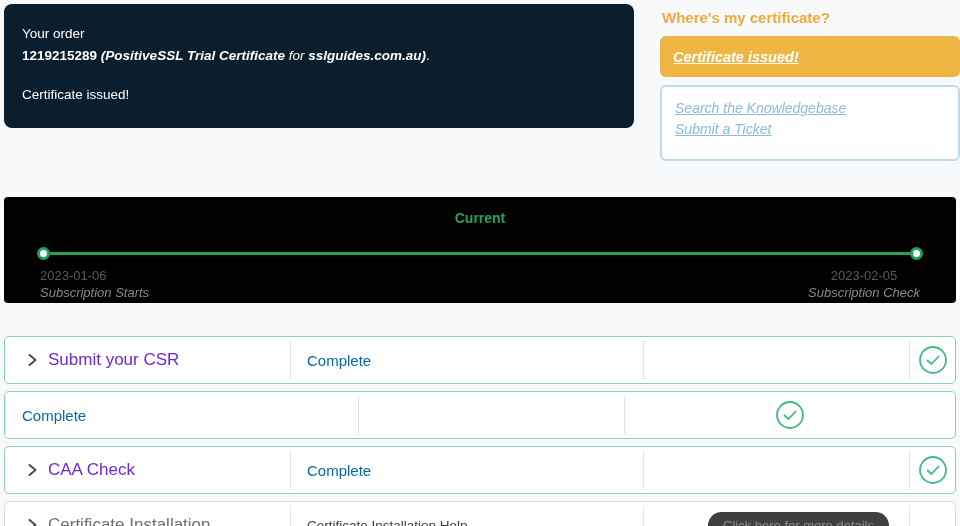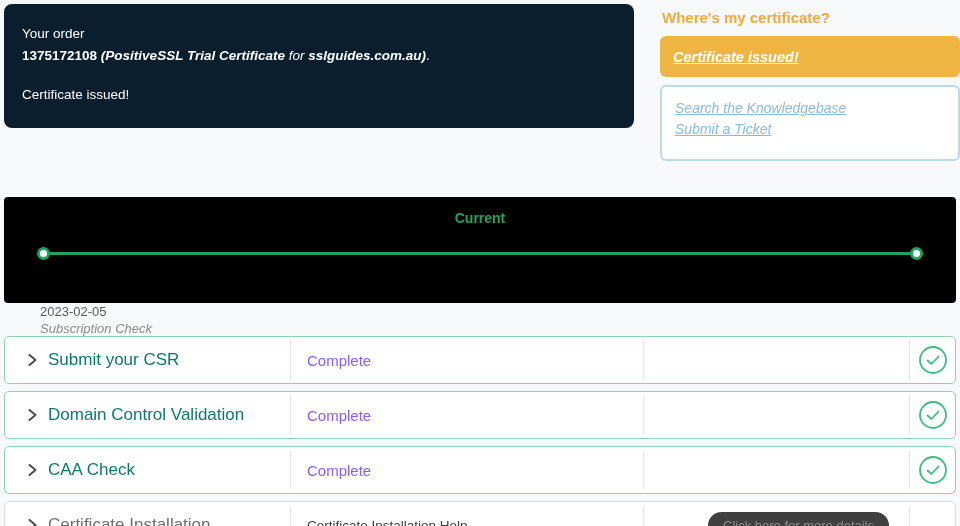--- a/index.html
+++ b/index.html
@@ -58,42 +58,42 @@
   .current { text-align:center; color:#21a35e; font-weight:bold; font-size:14px; }
   .track { display:flex; align-items:center; padding:0 33px; margin-top:21px; }
   .dot {
     width:7px; height:7px; flex:0 0 auto;
     border:3px solid #21a35e; border-radius:50%; background:#ffffff;
   }
   .tline { flex:1; height:3px; background:#21a35e; }
   .dates { display:flex; justify-content:space-between; padding:0 36px; margin-top:8px; }
   .date  { font-size:13px; color:#5a5a5a; }
   .date-label { font-size:13px; font-style:italic; color:#8a8a8a; margin-top:2px; }
-  .date-block.right { text-align:left;margin-top:36px; }
+  .date-block.right { text-align:center; }
 
   
   .steps { margin:33px 4px 0; }
   .step {
     display:flex; align-items:stretch; background:#ffffff;
     border:1px solid #90d2ae; border-radius:5px;
     height:46px; margin-bottom:7px; box-sizing:content-box;
   }
   .step.pending { border-color:#dcdcdc; }
   .col-title {
     width:285px; box-sizing:border-box; flex:0 0 auto;
     display:flex; align-items:center; padding-left:20px;
   }
   .chev { display:flex; align-items:center; margin-right:9px; cursor:pointer; }
-  .step-title { font-size:17px; color:#0f766e; }
+  .step-title { font-size:17px; color:#6d28d9; }
   .step.pending .step-title { color:#6e6e6e; }
   .vdiv { width:1px; background:#e4e4e4; margin:4px 0; flex:0 0 auto; }
   .col-status {
     width:352px; box-sizing:border-box; flex:0 0 auto;
     display:flex; align-items:center; padding-left:16px;
-    font-size:15px; color:#8b5cf6;
+    font-size:15px; color:#0369a1;
   }
   .step.pending .col-status { font-size:13.5px; color:#3d3d3d; }
   .col-action {
     width:265px; box-sizing:border-box; flex:0 0 auto;
     display:flex; align-items:center; justify-content:flex-end; padding-right:20px;
   }
   .pill {
     background:#404040; border:none; border-radius:15px;
     padding:6px 15px; font-size:13px; color:#8e8e8e; cursor:pointer;
     font-family:"Liberation Sans", sans-serif;
@@ -101,21 +101,21 @@
   .col-check { flex:1; display:flex; align-items:center; justify-content:center; }
 </style>
 </head>
 <body>
 
 <div class="top">
 
   <div class="order-card">
     <div class="order-line1">Your order</div>
     <div class="order-line2">
-      <span class="b">1375172108</span>
+      <span class="b">1219215289</span>
       <span class="bi">(PositiveSSL Trial Certificate</span>
       <span class="i">for</span>
       <span class="bi">sslguides.com.au)</span><span>.</span>
     </div>
     <div class="order-status">Certificate issued!</div>
   </div>
 
   <div class="right-col">
     <div class="cert-heading">Where's my certificate?</div>
     <button class="cert-btn">
@@ -130,20 +130,24 @@
 </div>
 
 <div class="band">
   <div class="current">Current</div>
   <div class="track">
     <span class="dot"></span>
     <span class="tline"></span>
     <span class="dot"></span>
   </div>
   <div class="dates">
+    <div class="date-block">
+      <div class="date">2023-01-06</div>
+      <div class="date-label">Subscription Starts</div>
+    </div>
     <div class="date-block right">
       <div class="date">2023-02-05</div>
       <div class="date-label">Subscription Check</div>
     </div>
   </div>
 </div>
 
 <div class="steps">
 
   <div class="step">
@@ -162,28 +166,20 @@
     <div class="vdiv"></div>
     <div class="col-check">
       <svg width="30" height="30" viewBox="0 0 30 30">
           <circle cx="15" cy="15" r="13" fill="none" stroke="#3dbd7e" stroke-width="1.8"></circle>
           <path d="M9.5 15.5 L13.5 19 L20.5 11.5" fill="none" stroke="#3dbd7e" stroke-width="1.8" stroke-linecap="round" stroke-linejoin="round"></path>
         </svg>
     </div>
   </div>
 
   <div class="step">
-    <div class="col-title">
-      <span class="chev">
-        <svg width="14" height="14" viewBox="0 0 14 14">
-            <path d="M4.5 2 L10.5 7 L4.5 12" stroke="#4a4a4a" stroke-width="2" fill="none" stroke-linecap="round" stroke-linejoin="round"></path>
-          </svg>
-      </span>
-      <span class="step-title">Domain Control Validation</span>
-    </div>
     <div class="vdiv"></div>
     <div class="col-status">Complete</div>
     <div class="vdiv"></div>
     <div class="col-action"></div>
     <div class="vdiv"></div>
     <div class="col-check">
       <svg width="30" height="30" viewBox="0 0 30 30">
           <circle cx="15" cy="15" r="13" fill="none" stroke="#3dbd7e" stroke-width="1.8"></circle>
           <path d="M9.5 15.5 L13.5 19 L20.5 11.5" fill="none" stroke="#3dbd7e" stroke-width="1.8" stroke-linecap="round" stroke-linejoin="round"></path>
         </svg>

